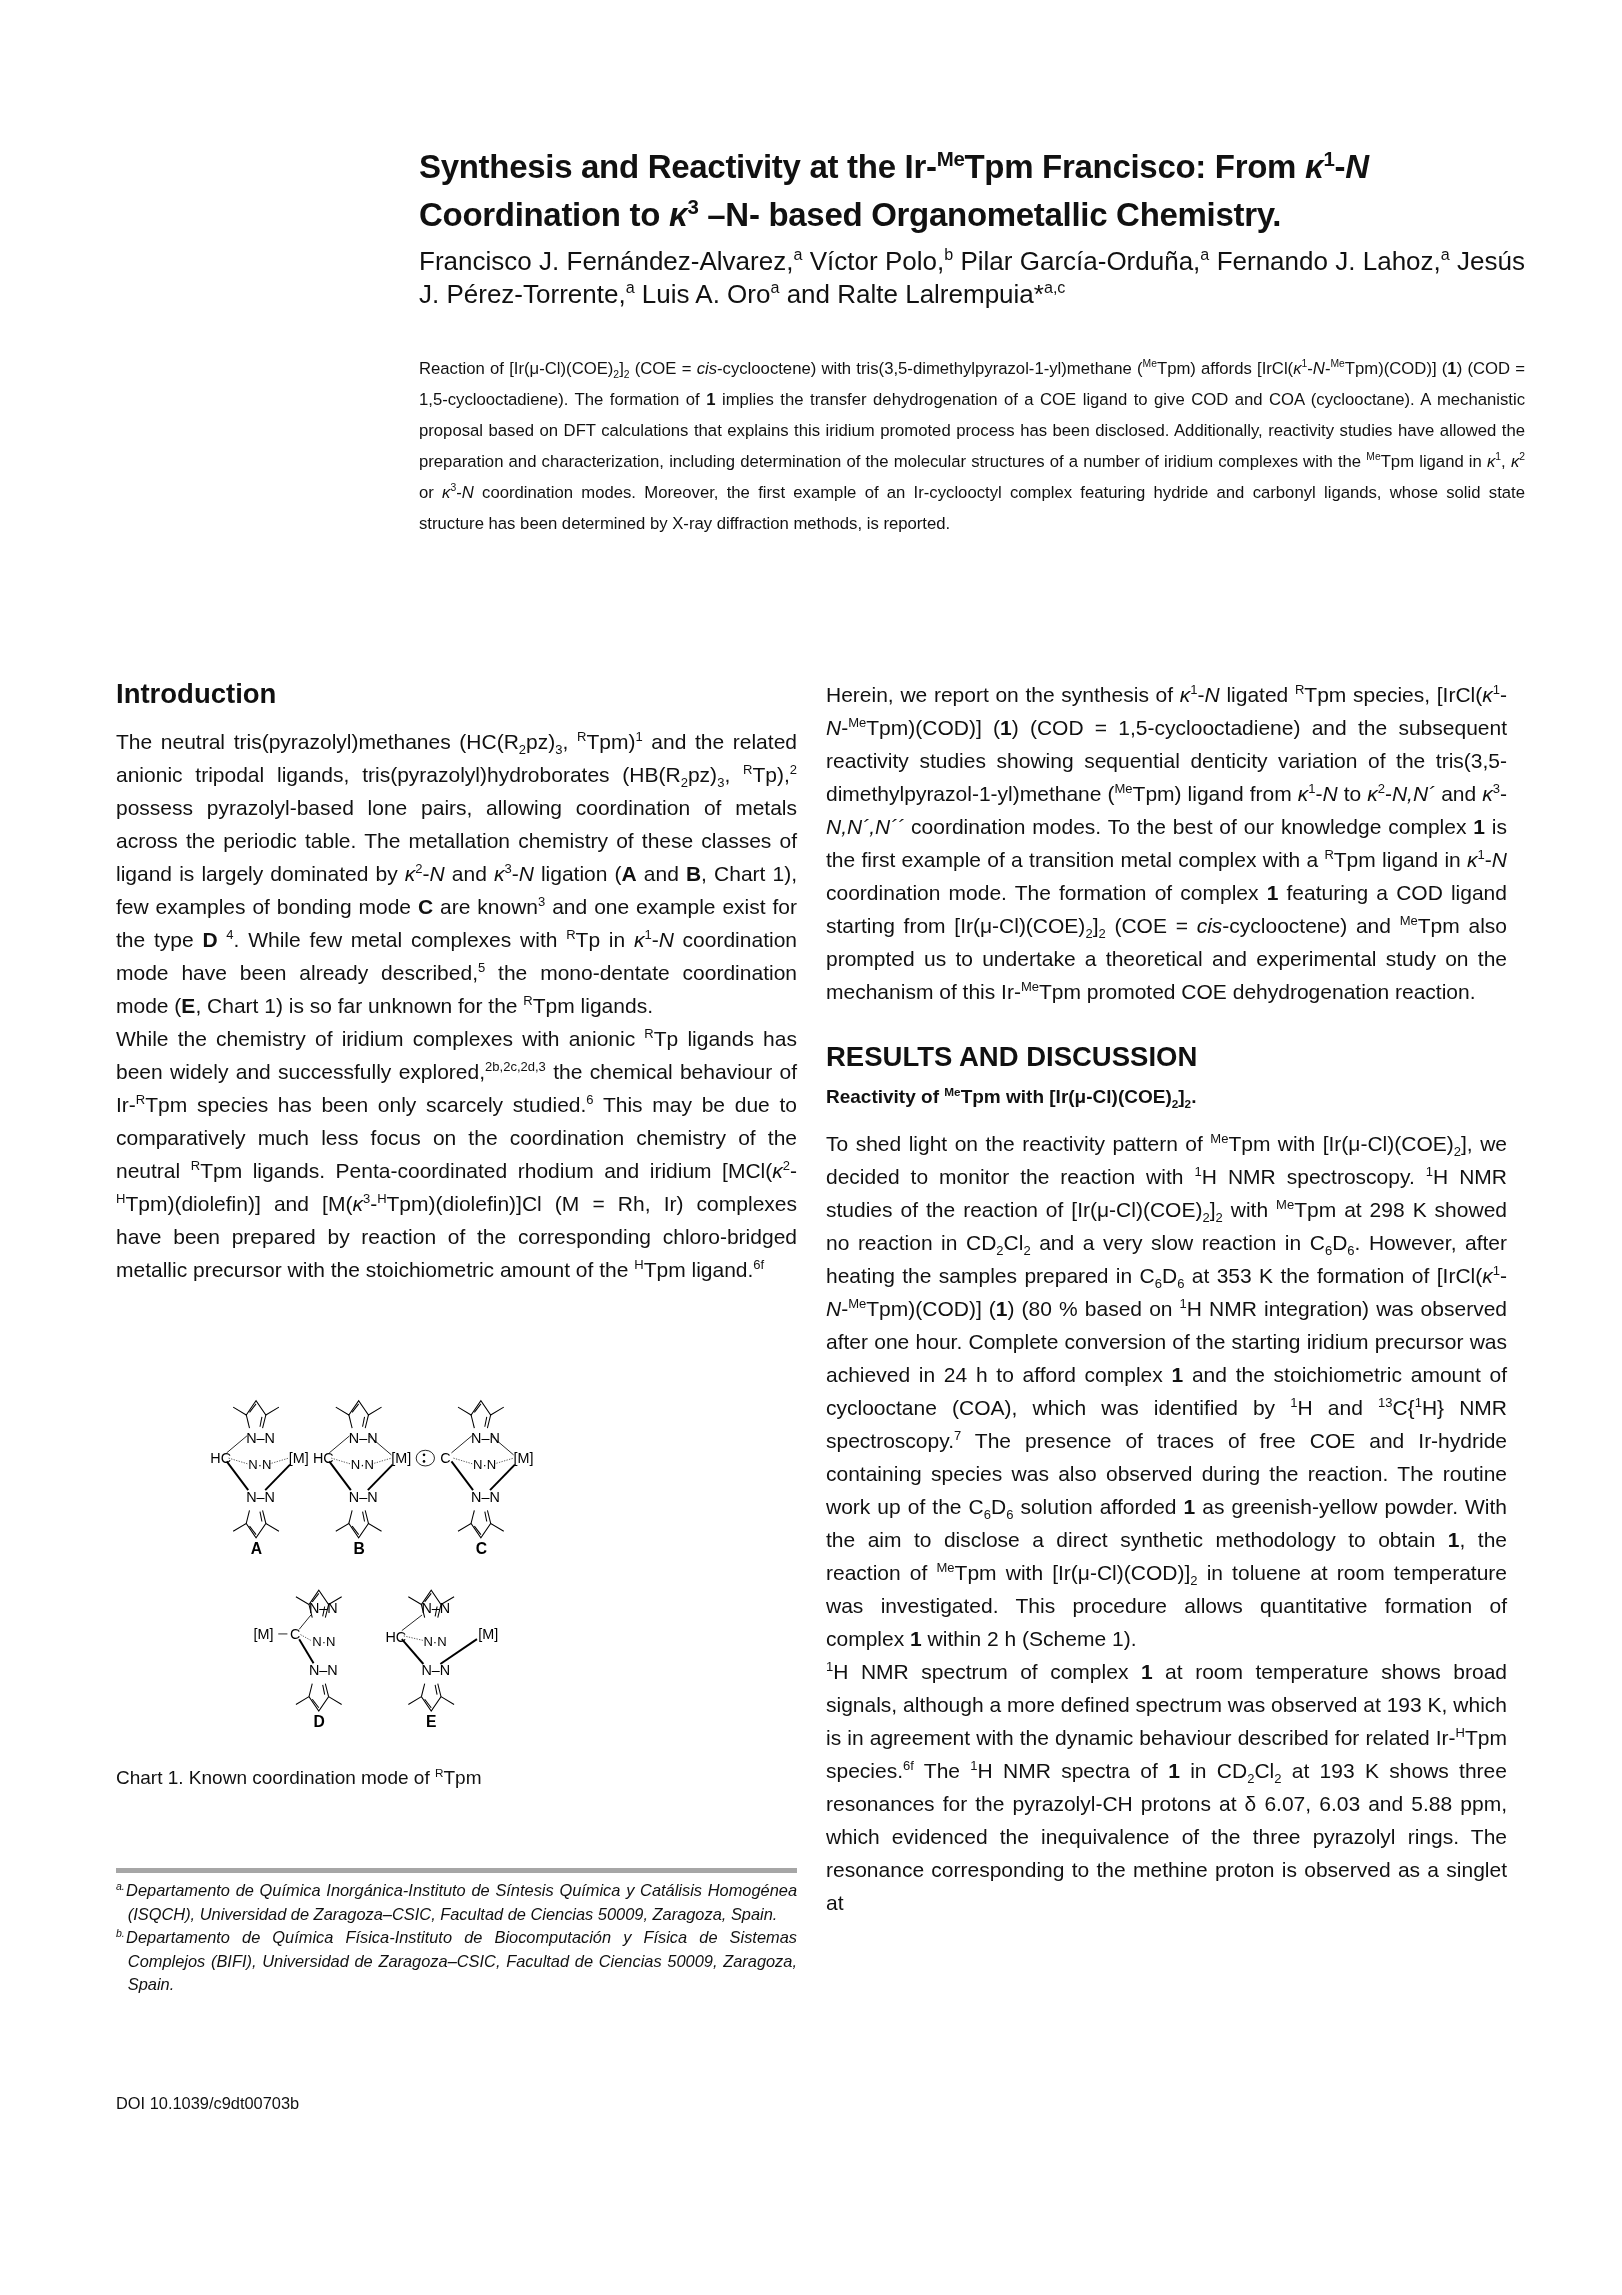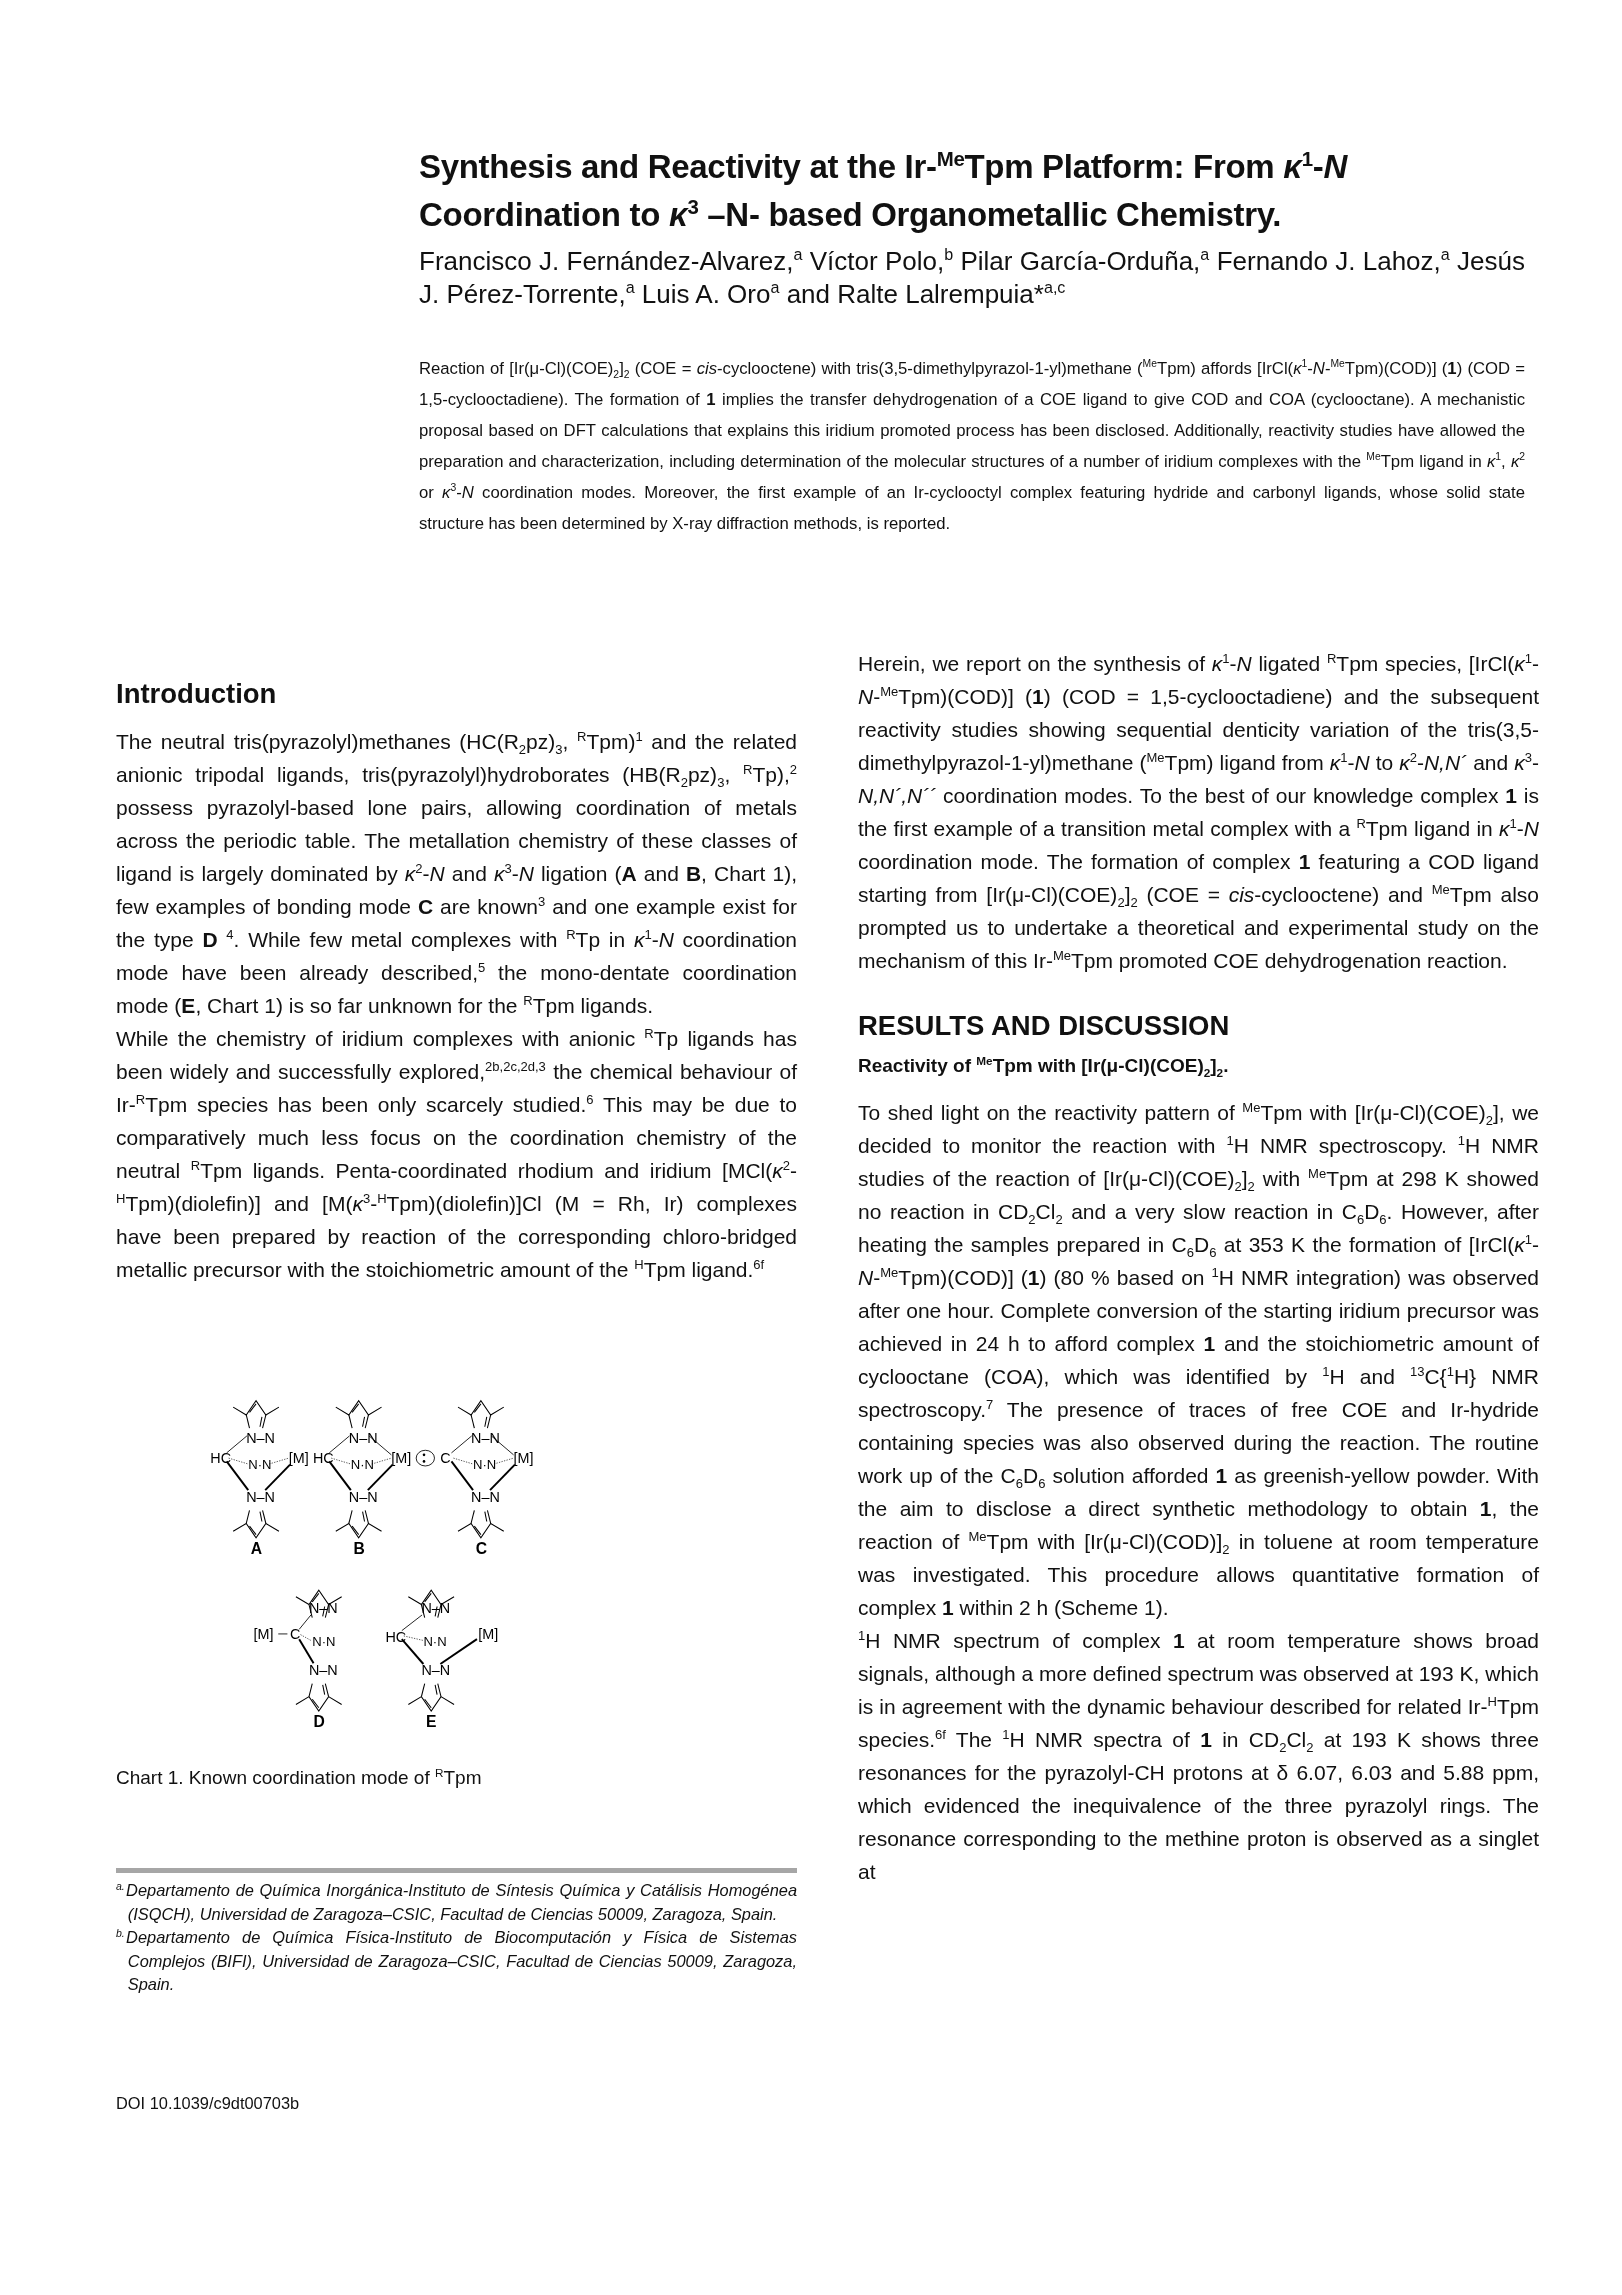--- a/index.html
+++ b/index.html
@@ -27,21 +27,21 @@
   .foot .mk { font-size:10.5px; vertical-align:super; line-height:0; margin-right:1.3px; }
   .foot-item { padding-left:11.8px; text-indent:-11.8px; }
   .doi { left:116px; top:2094px; font-size:16.4px; }
   .chart-caption { left:116px; top:1767px; font-size:19px; }
   svg text { font-family:"Liberation Sans", sans-serif; }
 </style>
 </head>
 <body>
 
 <div class="abs title">
-  <span>Synthesis and Reactivity at the Ir-</span><sup>Me</sup><span>Tpm Platform: From </span><span class="i">κ</span><sup>1</sup><span>-</span><span class="i">N</span><br>
+  <span>Synthesis and Reactivity at the Ir-</span><sup>Me</sup><span>Tpm Francisco: From </span><span class="i">κ</span><sup>1</sup><span>-</span><span class="i">N</span><br>
   <span>Coordination to </span><span class="i">κ</span><sup>3</sup><span> –N- based Organometallic Chemistry.</span>
 </div>
 
 <div class="abs authors" id="authors"><span>Francisco J. Fernández-Alvarez,</span><sup>a</sup><span> Víctor Polo,</span><sup>b</sup><span> Pilar García-Orduña,</span><sup>a</sup><span> Fernando J. Lahoz,</span><sup>a</sup><span> Jesús J. Pérez-Torrente,</span><sup>a</sup><span> Luis A. Oro</span><sup>a</sup><span> and Ralte Lalrempuia*</span><sup>a,c</sup></div>
 
 <div class="abs abstract">Reaction of [Ir(μ-Cl)(COE)<sub>2</sub>]<sub>2</sub> (COE = <span class="i">cis</span>-cyclooctene) with tris(3,5-dimethylpyrazol-1-yl)methane (<sup>Me</sup>Tpm) affords [IrCl(<span class="i">κ</span><sup>1</sup>-<span class="i">N</span>-<sup>Me</sup>Tpm)(COD)] (<b>1</b>) (COD = 1,5-cyclooctadiene). The formation of <b>1</b> implies the transfer dehydrogenation of a COE ligand to give COD and COA (cyclooctane). A mechanistic proposal based on DFT calculations that explains this iridium promoted process has been disclosed. Additionally, reactivity studies have allowed the preparation and characterization, including determination of the molecular structures of a number of iridium complexes with the <sup>Me</sup>Tpm ligand in <span class="i">κ</span><sup>1</sup>, <span class="i">κ</span><sup>2</sup> or <span class="i">κ</span><sup>3</sup>-<span class="i">N</span> coordination modes. Moreover, the first example of an Ir-cyclooctyl complex featuring hydride and carbonyl ligands, whose solid state structure has been determined by X-ray diffraction methods, is reported.</div>
 
 <div class="abs col left-col" style="top:638px;">
   <h2 class="sec" style="margin-bottom:11.8px;margin-top:36px;">Introduction</h2>
   <p>The neutral tris(pyrazolyl)methanes (HC(R<sub>2</sub>pz)<sub>3</sub>, <sup>R</sup>Tpm)<sup>1</sup> and the related anionic tripodal ligands, tris(pyrazolyl)hydroborates (HB(R<sub>2</sub>pz)<sub>3</sub>, <sup>R</sup>Tp),<sup>2</sup> possess pyrazolyl-based lone pairs, allowing coordination of metals across the periodic table. The metallation chemistry of these classes of ligand is largely dominated by <span class="i">κ</span><sup>2</sup>-<span class="i">N</span> and <span class="i">κ</span><sup>3</sup>-<span class="i">N</span> ligation (<b>A</b> and <b>B</b>, Chart 1), few examples of bonding mode <b>C</b> are known<sup>3</sup> and one example exist for the type <b>D</b> <sup>4</sup>. While few metal complexes with <sup>R</sup>Tp in <span class="i">κ</span><sup>1</sup>-<span class="i">N</span> coordination mode have been already described,<sup>5</sup> the mono-dentate coordination mode (<b>E</b>, Chart 1) is so far unknown for the <sup>R</sup>Tpm ligands.</p>
@@ -156,20 +156,20 @@
   <span class="b">Chart 1</span><span>. Known coordination mode of </span><sup>R</sup><span>Tpm</span>
 </div>
 
 <div class="abs rule"></div>
 <div class="abs foot" style="top:1879px;" id="footnotes">
     <div class="foot-item"><span class="mk">a.</span><span>Departamento de Química Inorgánica-Instituto de Síntesis Química y Catálisis Homogénea (ISQCH), Universidad de Zaragoza–CSIC, Facultad de Ciencias 50009, Zaragoza, Spain.</span></div>
     <div class="foot-item"><span class="mk">b.</span><span>Departamento de Química Física-Instituto de Biocomputación y Física de Sistemas Complejos (BIFI), Universidad de Zaragoza–CSIC, Facultad de Ciencias 50009, Zaragoza, Spain.</span></div>
   </div>
 <div class="abs doi">DOI 10.1039/c9dt00703b</div>
 
-<div class="abs col right-col" style="top:647px;margin-left:32px;">
+<div class="abs col right-col" style="top:678px;">
   <p>Herein, we report on the synthesis of <span class="i">κ</span><sup>1</sup>-<span class="i">N</span> ligated <sup>R</sup>Tpm species, [IrCl(<span class="i">κ</span><sup>1</sup>-<span class="i">N</span>-<sup>Me</sup>Tpm)(COD)] (<b>1</b>) (COD = 1,5-cyclooctadiene) and the subsequent reactivity studies showing sequential denticity variation of the tris(3,5-dimethylpyrazol-1-yl)methane (<sup>Me</sup>Tpm) ligand from <span class="i">κ</span><sup>1</sup>-<span class="i">N</span> to <span class="i">κ</span><sup>2</sup>-<span class="i">N,N´</span> and <span class="i">κ</span><sup>3</sup>-<span class="i">N,N´,N´´</span> coordination modes. To the best of our knowledge complex <b>1</b> is the first example of a transition metal complex with a <sup>R</sup>Tpm ligand in <span class="i">κ</span><sup>1</sup>-<span class="i">N</span> coordination mode. The formation of complex <b>1</b> featuring a COD ligand starting from [Ir(μ-Cl)(COE)<sub>2</sub>]<sub>2</sub> (COE = <span class="i">cis</span>-cyclooctene) and <sup>Me</sup>Tpm also prompted us to undertake a theoretical and experimental study on the mechanism of this Ir-<sup>Me</sup>Tpm promoted COE dehydrogenation reaction.</p>
   <h2 class="sec" style="margin-top:29px; margin-bottom:3.9px;">RESULTS AND DISCUSSION</h2>
   <h3 class="sub" style="margin-bottom:14.4px;">Reactivity of <sup>Me</sup>Tpm with [Ir(μ-Cl)(COE)<sub>2</sub>]<sub>2</sub>.</h3>
   <p>To shed light on the reactivity pattern of <sup>Me</sup>Tpm with [Ir(μ-Cl)(COE)<sub>2</sub>], we decided to monitor the reaction with <sup>1</sup>H NMR spectroscopy. <sup>1</sup>H NMR studies of the reaction of [Ir(μ-Cl)(COE)<sub>2</sub>]<sub>2</sub> with <sup>Me</sup>Tpm at 298 K showed no reaction in CD<sub>2</sub>Cl<sub>2</sub> and a very slow reaction in C<sub>6</sub>D<sub>6</sub>. However, after heating the samples prepared in C<sub>6</sub>D<sub>6</sub> at 353 K the formation of [IrCl(<span class="i">κ</span><sup>1</sup>-<span class="i">N</span>-<sup>Me</sup>Tpm)(COD)] (<b>1</b>) (80 % based on <sup>1</sup>H NMR integration) was observed after one hour. Complete conversion of the starting iridium precursor was achieved in 24 h to afford complex <b>1</b> and the stoichiometric amount of cyclooctane (COA), which was identified by <sup>1</sup>H and <sup>13</sup>C{<sup>1</sup>H} NMR spectroscopy.<sup>7</sup> The presence of traces of free COE and Ir-hydride containing species was also observed during the reaction. The routine work up of the C<sub>6</sub>D<sub>6</sub> solution afforded <b>1</b> as greenish-yellow powder. With the aim to disclose a direct synthetic methodology to obtain <b>1</b>, the reaction of <sup>Me</sup>Tpm with [Ir(μ-Cl)(COD)]<sub>2</sub> in toluene at room temperature was investigated. This procedure allows quantitative formation of complex <b>1</b> within 2 h (Scheme 1).</p>
   <p><sup>1</sup>H NMR spectrum of complex <b>1</b> at room temperature shows broad signals, although a more defined spectrum was observed at 193 K, which is in agreement with the dynamic behaviour described for related Ir-<sup>H</sup>Tpm species.<sup>6f</sup> The <sup>1</sup>H NMR spectra of <b>1</b> in CD<sub>2</sub>Cl<sub>2</sub> at 193 K shows three resonances for the pyrazolyl-CH protons at δ 6.07, 6.03 and 5.88 ppm, which evidenced the inequivalence of the three pyrazolyl rings. The resonance corresponding to the methine proton is observed as a singlet at</p>
 </div>
 
 
 </body></html>

